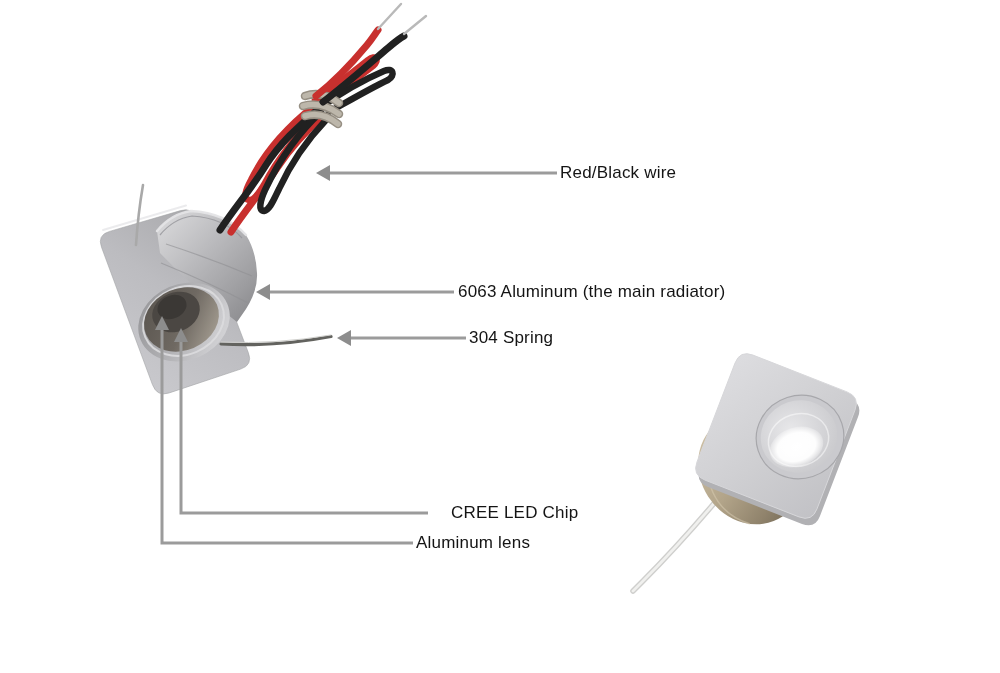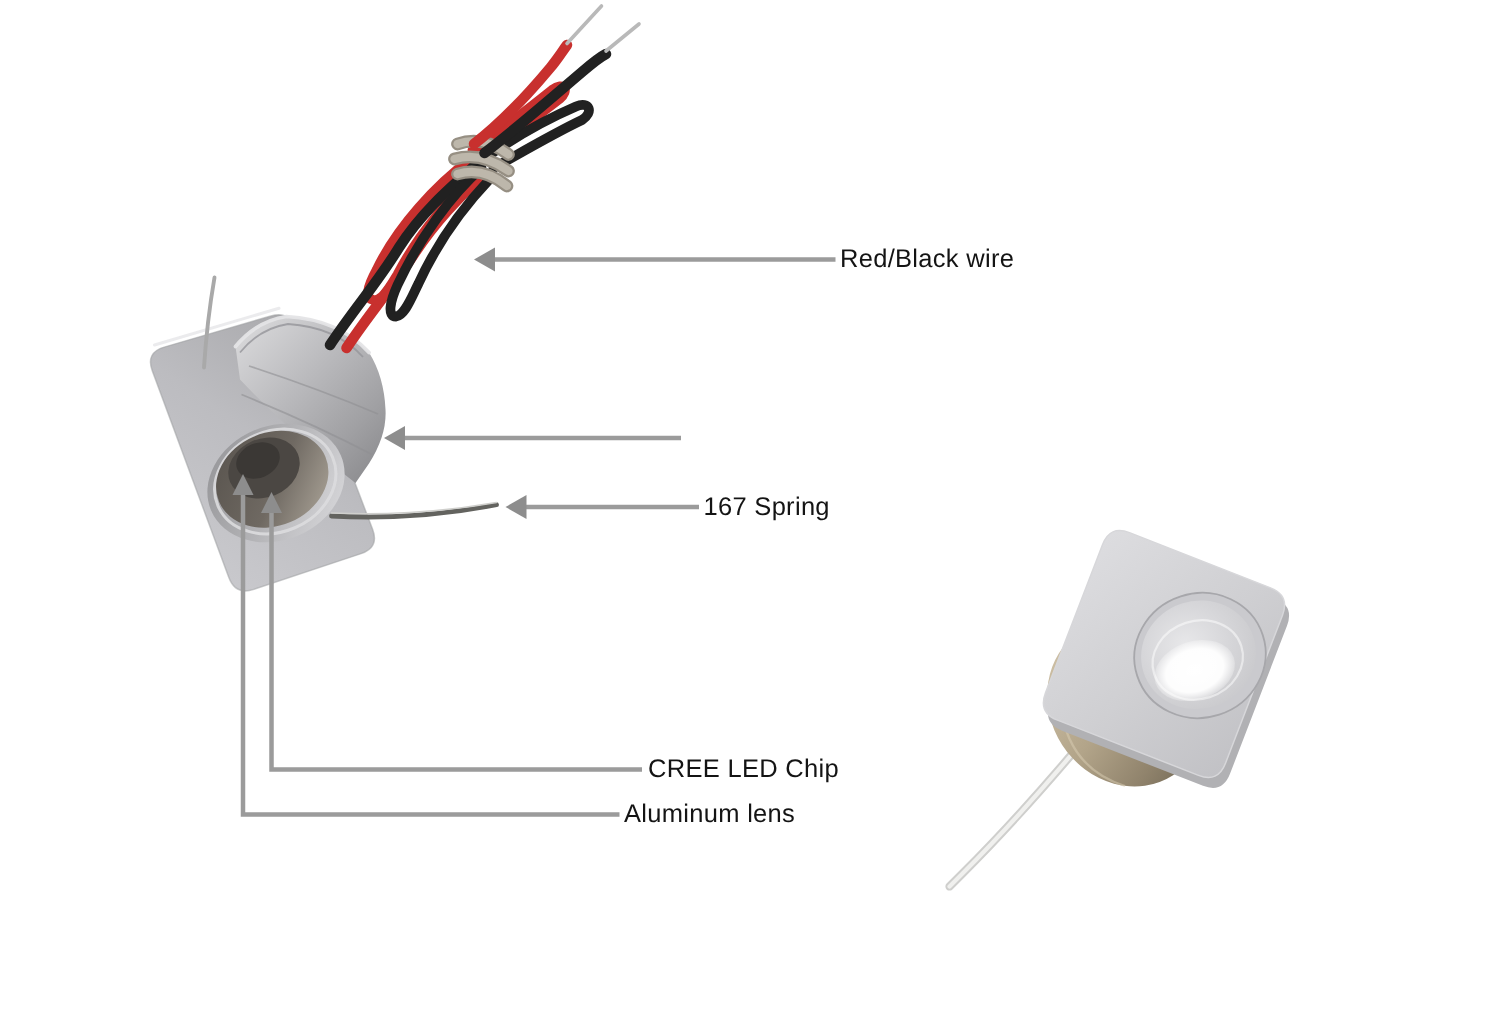--- a/index.html
+++ b/index.html
@@ -15,21 +15,21 @@
     position:absolute;
     font-size:17px;
     line-height:20px;
     color:var(--label-color,#141414);
     white-space:nowrap;
     letter-spacing:0.2px;
   }
   #lbl-redblack{left:560px;top:163px;}
   #lbl-aluminum{left:458px;top:282px;}
   #lbl-spring{left:469px;top:328px;}
-  #lbl-cree{left:432px;top:503px;}
+  #lbl-cree{left:451px;top:503px;}
   #lbl-optical{left:416px;top:533px;}
 </style>
 </head>
 <body>
 
 <div class="canvas">
 
   <svg class="scene" width="1000" height="673" viewBox="0 0 1000 673">
     <defs>
       <linearGradient id="g-cyl" gradientUnits="userSpaceOnUse" x1="165" y1="220" x2="258" y2="310">
@@ -161,17 +161,18 @@
         <polygon stroke="none" fill="#8d8d8d" points="181,328 174,342 188,342"></polygon>
       </g>
       <g>
         <polyline points="413,543 162,543 162,330"></polyline>
         <polygon stroke="none" fill="#8d8d8d" points="162,316 155,330 169,330"></polygon>
       </g>
     </g>
   </svg>
 
   <div id="lbl-redblack" class="callout-label">Red/Black wire</div>
-  <div id="lbl-spring" class="callout-label">167 Spring</div>
+  <div id="lbl-aluminum" class="callout-label">6063 Aluminum (the main radiator)</div>
+  <div id="lbl-spring" class="callout-label">304 Spring</div>
   <div id="lbl-cree" class="callout-label">CREE LED Chip</div>
   <div id="lbl-optical" class="callout-label">Aluminum lens</div>
 
 </div>
 
 </body></html>

